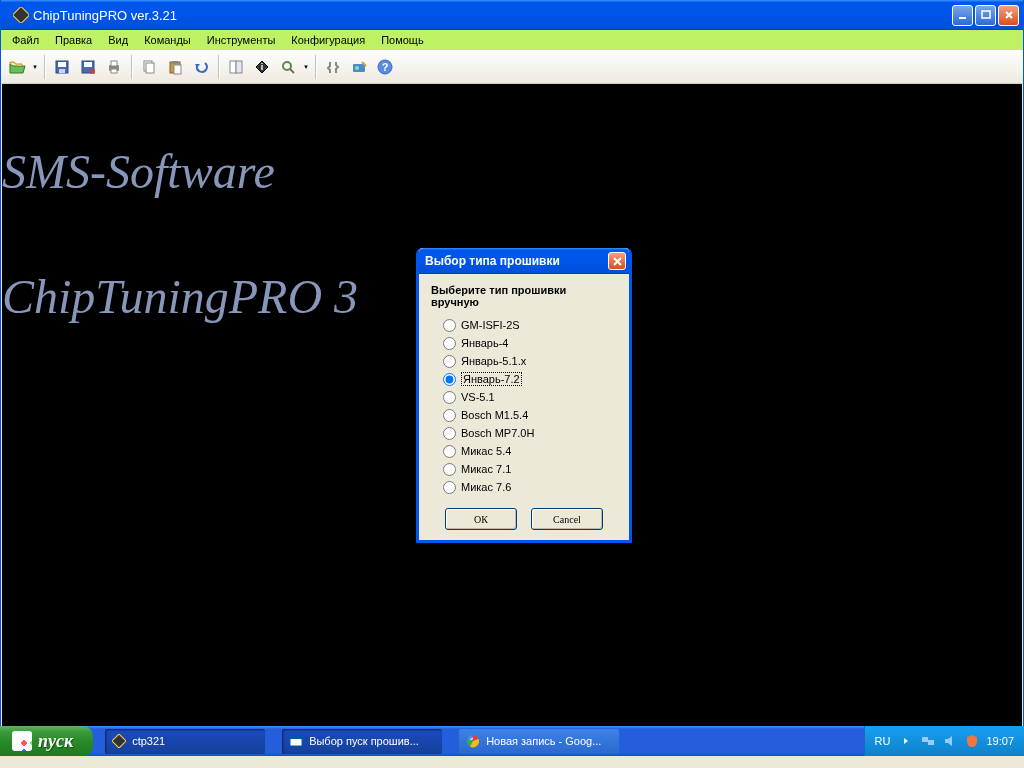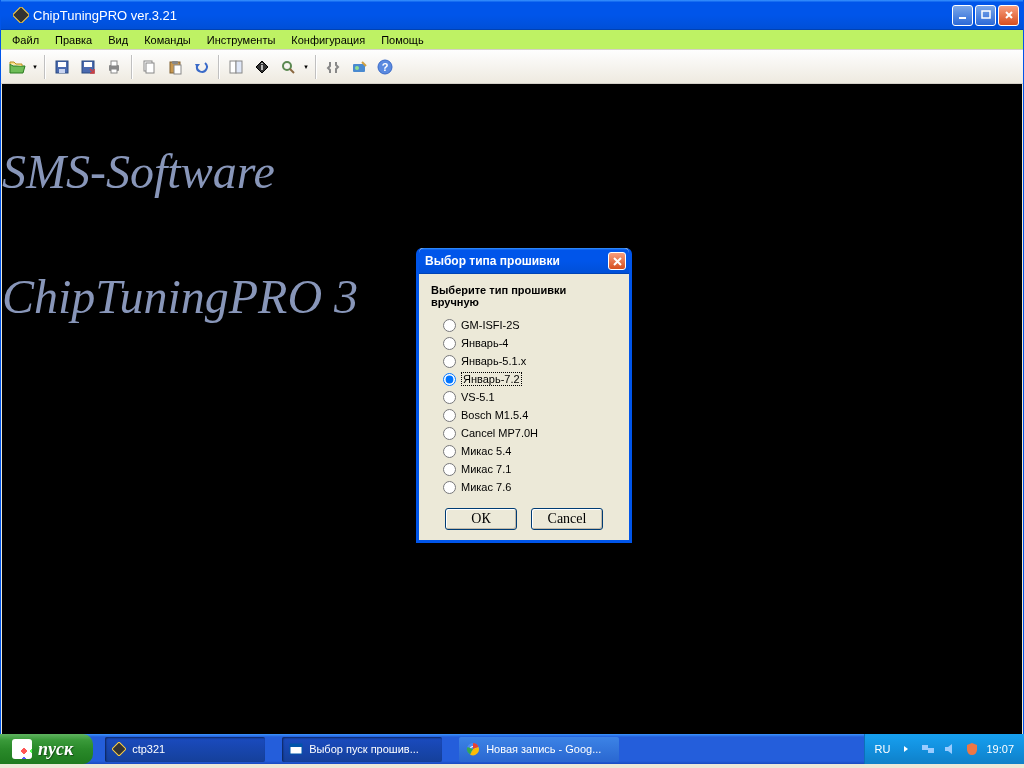--- a/index.html
+++ b/index.html
@@ -33,24 +33,24 @@
 
 .dialog { position: absolute; left: 416px; top: 248px; width: 216px; background: #ece9d8; border: 3px solid #0055ea; border-top: none; border-radius: 6px 6px 0 0; box-shadow: 2px 2px 6px rgba(0,0,0,.3); }
 .dialog-titlebar { height: 26px; background: linear-gradient(to bottom, #3a95ff 0%, #0055ea 8%, #0055ea 50%, #0050d8 95%, #003ba0 100%); border-radius: 5px 5px 0 0; display: flex; align-items: center; color: #fff; font-size: 12px; font-weight: bold; padding: 0 3px 0 6px; }
 .dialog-body { padding: 10px 12px 10px 12px; }
 .dialog-prompt { margin-bottom: 8px; font-weight: bold; }
 .radio-row { display:flex; align-items:center; height:18px; margin-left: 12px; }
 .radio-row input { margin-right: 5px; }
 .radio-row label { cursor: default; }
 .radio-row.selected label { border: 1px dotted #000; padding: 0 1px; }
 .dlg-buttons { display:flex; justify-content:center; gap: 14px; margin-top: 12px; }
-.dlg-buttons button { width: 72px; height: 22px; background: #ece9d8; border: 1px solid #003c74; border-radius: 3px; font-family: Tahoma; font-size: 14px; cursor: pointer; box-shadow: inset 1px 1px #fff, inset -1px -1px #c0b8a8; }
-
-
-.taskbar { position: absolute; bottom: 4px; left: 0; width: 1024px; height: 30px; background: linear-gradient(to bottom, #3a95ff 0%, #245edb 10%, #245edb 90%, #1a4bc0 100%); display: flex; align-items: center; }
+.dlg-buttons button { width: 72px; height: 22px; background: #ece9d8; border: 1px solid #003c74; border-radius: 3px; font-family: Tahoma; font-size: 10px; cursor: pointer; box-shadow: inset 1px 1px #fff, inset -1px -1px #c0b8a8; }
+
+
+.taskbar { position: absolute; bottom: 12px; left: 0; width: 1024px; height: 30px; background: linear-gradient(to bottom, #3a95ff 0%, #245edb 10%, #245edb 90%, #1a4bc0 100%); display: flex; align-items: center; }
 .start-btn { height: 30px; padding: 0 20px 0 12px; background: linear-gradient(to bottom, #5fb35f 0%, #3a9a3a 20%, #2a8a2a 50%, #1e7a1e 100%); color: #fff; font-family: "Franklin Gothic Medium", Tahoma; font-size: 18px; font-style: italic; font-weight: bold; display:flex; align-items:center; border-radius: 0 10px 10px 0; text-shadow: 1px 1px 1px rgba(0,0,0,.4); }
 .start-btn::before { content:""; display:inline-block; width:20px; height:20px; margin-right:6px; background: radial-gradient(#f55 20%, transparent 22%), radial-gradient(#5f5 20%, transparent 22%), radial-gradient(#55f 20%, transparent 22%), radial-gradient(#ff5 20%, transparent 22%); background-position: 3px 3px, 12px 3px, 3px 12px, 12px 12px; background-size:18px 18px; background-repeat:no-repeat; background-color:#fff; border-radius:3px; }
 .task-items { display:flex; gap:17px; margin-left: 12px; height: 25px; }
 .task-item { width: 160px; height: 25px; display:flex; align-items:center; padding: 0 6px; color:#fff; font-size:11px; border-radius:2px; cursor:default; gap:5px; overflow:hidden; white-space:nowrap; }
 .task-item.active { background: linear-gradient(to bottom, #1a4bc0, #15409a); box-shadow: inset 1px 1px 2px rgba(0,0,0,.5); }
 .task-item.inactive { background: linear-gradient(to bottom, #3c83e6, #2a67d0); }
 .task-item .ti-icon { width:16px; height:16px; flex-shrink:0; display:flex; align-items:center; justify-content:center; }
 .systray { margin-left: auto; height: 30px; background: linear-gradient(to bottom, #17a0f0 0%, #1290de 50%, #0f80c8 100%); display:flex; align-items:center; padding: 0 10px; gap: 6px; color:#fff; font-size:11px; border-left: 1px solid #0d70b8; }
 .systray .tray-icon { width:16px; height:16px; display:flex; align-items:center; justify-content:center; }
 .lang { font-size: 11px; color: #fff; margin-right: 2px; }
@@ -230,21 +230,21 @@
         <div class="radio-row">
           <input type="radio" name="fw" style="">
           <label>VS-5.1</label>
         </div>
         <div class="radio-row">
           <input type="radio" name="fw" style="">
           <label>Bosch M1.5.4</label>
         </div>
         <div class="radio-row">
           <input type="radio" name="fw" style="">
-          <label>Cancel MP7.0H</label>
+          <label>Bosch MP7.0H</label>
         </div>
         <div class="radio-row">
           <input type="radio" name="fw" style="">
           <label>Микас 5.4</label>
         </div>
         <div class="radio-row">
           <input type="radio" name="fw" style="">
           <label>Микас 7.1</label>
         </div>
         <div class="radio-row">

